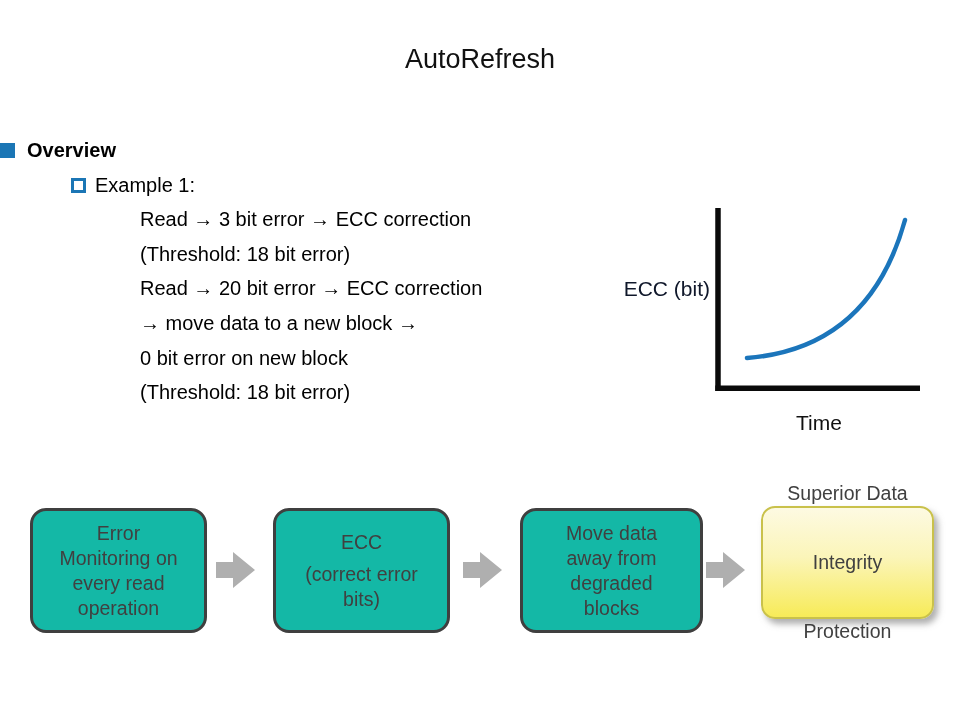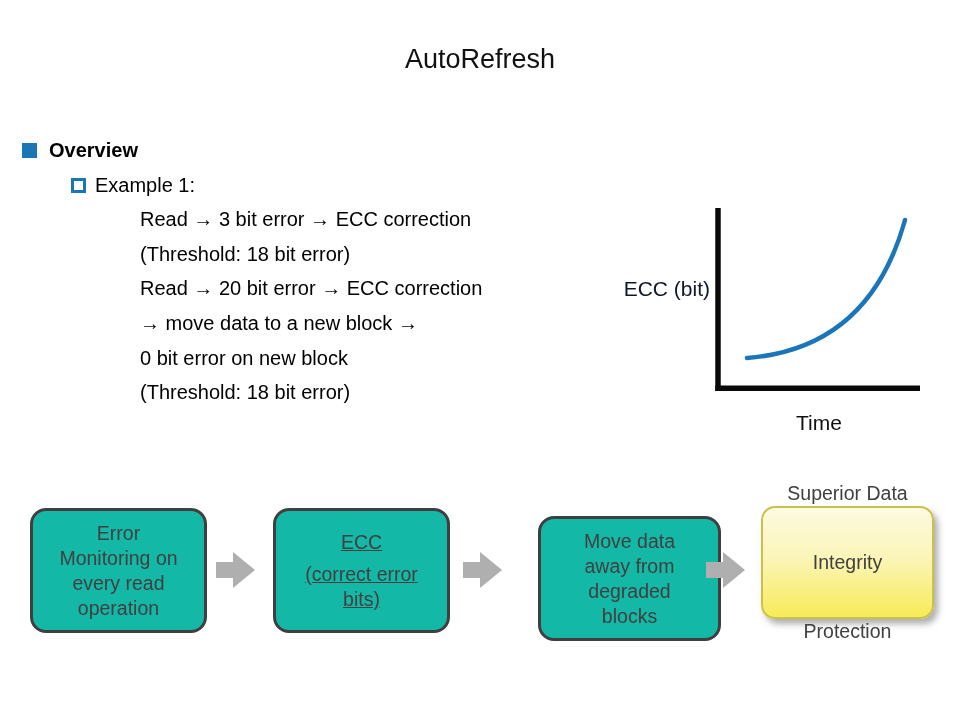--- a/index.html
+++ b/index.html
@@ -8,21 +8,21 @@
     font-family:"Liberation Sans","DejaVu Sans",sans-serif;color:#000;
   }
   
   .title{
     position:absolute;top:44px;left:0;width:960px;text-align:center;
     font-size:27px;font-weight:normal;color:#111;
   }
   
   .bullets{position:absolute;left:0;top:133px;width:620px;font-size:20px;}
   .row{line-height:34.6px;white-space:nowrap;}
-  .row.l1{font-weight:bold;margin-left:22px;}
+  .row.l1{font-weight:bold;}
   .row.l2{padding-left:71px;}
   .row.l3{padding-left:140px;}
   .sq-filled{
     display:inline-block;width:15px;height:15px;background:#1B76B5;
     margin-right:12px;vertical-align:-1px;
   }
   .sq-hollow{
     display:inline-block;width:15px;height:15px;border:3.5px solid #1B76B5;
     background:#fff;box-sizing:border-box;margin-right:9px;vertical-align:-1px;
   }
@@ -38,23 +38,23 @@
   }
   
   .flow-box{
     position:absolute;top:508px;height:125px;box-sizing:border-box;
     background:#14b8a6;border:3.5px solid #3F3F3F;border-radius:16px;
     display:flex;flex-direction:column;justify-content:center;align-items:center;
     font-size:19.5px;line-height:25px;color:#404040;text-align:center;
   }
   .flow-box .line{display:block;}
   .flow-box.b1{left:30px;width:177px;}
-  .flow-box.b2{left:273px;width:177px;text-decoration:underline;}
+  .flow-box.b2{left:273px;width:177px;}
   .flow-box.b2 .line:first-child{margin-bottom:7px;}
-  .flow-box.b3{left:538px;width:183px;margin-top:8px;}
+  .flow-box.b3{left:520px;width:183px;}
   .flow-box.b4{
     left:761px;width:173px;top:506px;height:113px;
     border:2px solid #C9C14B;border-radius:14px;
     background:linear-gradient(180deg,#FDFAE2 0%,#FBF5B9 45%,#F7EB58 100%);
     box-shadow:4px 5px 6px rgba(110,110,110,0.55);
     gap:44px;
   }
   .flow-arrow{position:absolute;top:551px;width:40px;height:38px;}
   .flow-arrow.a1{left:216px;}
   .flow-arrow.a2{left:463px;}

